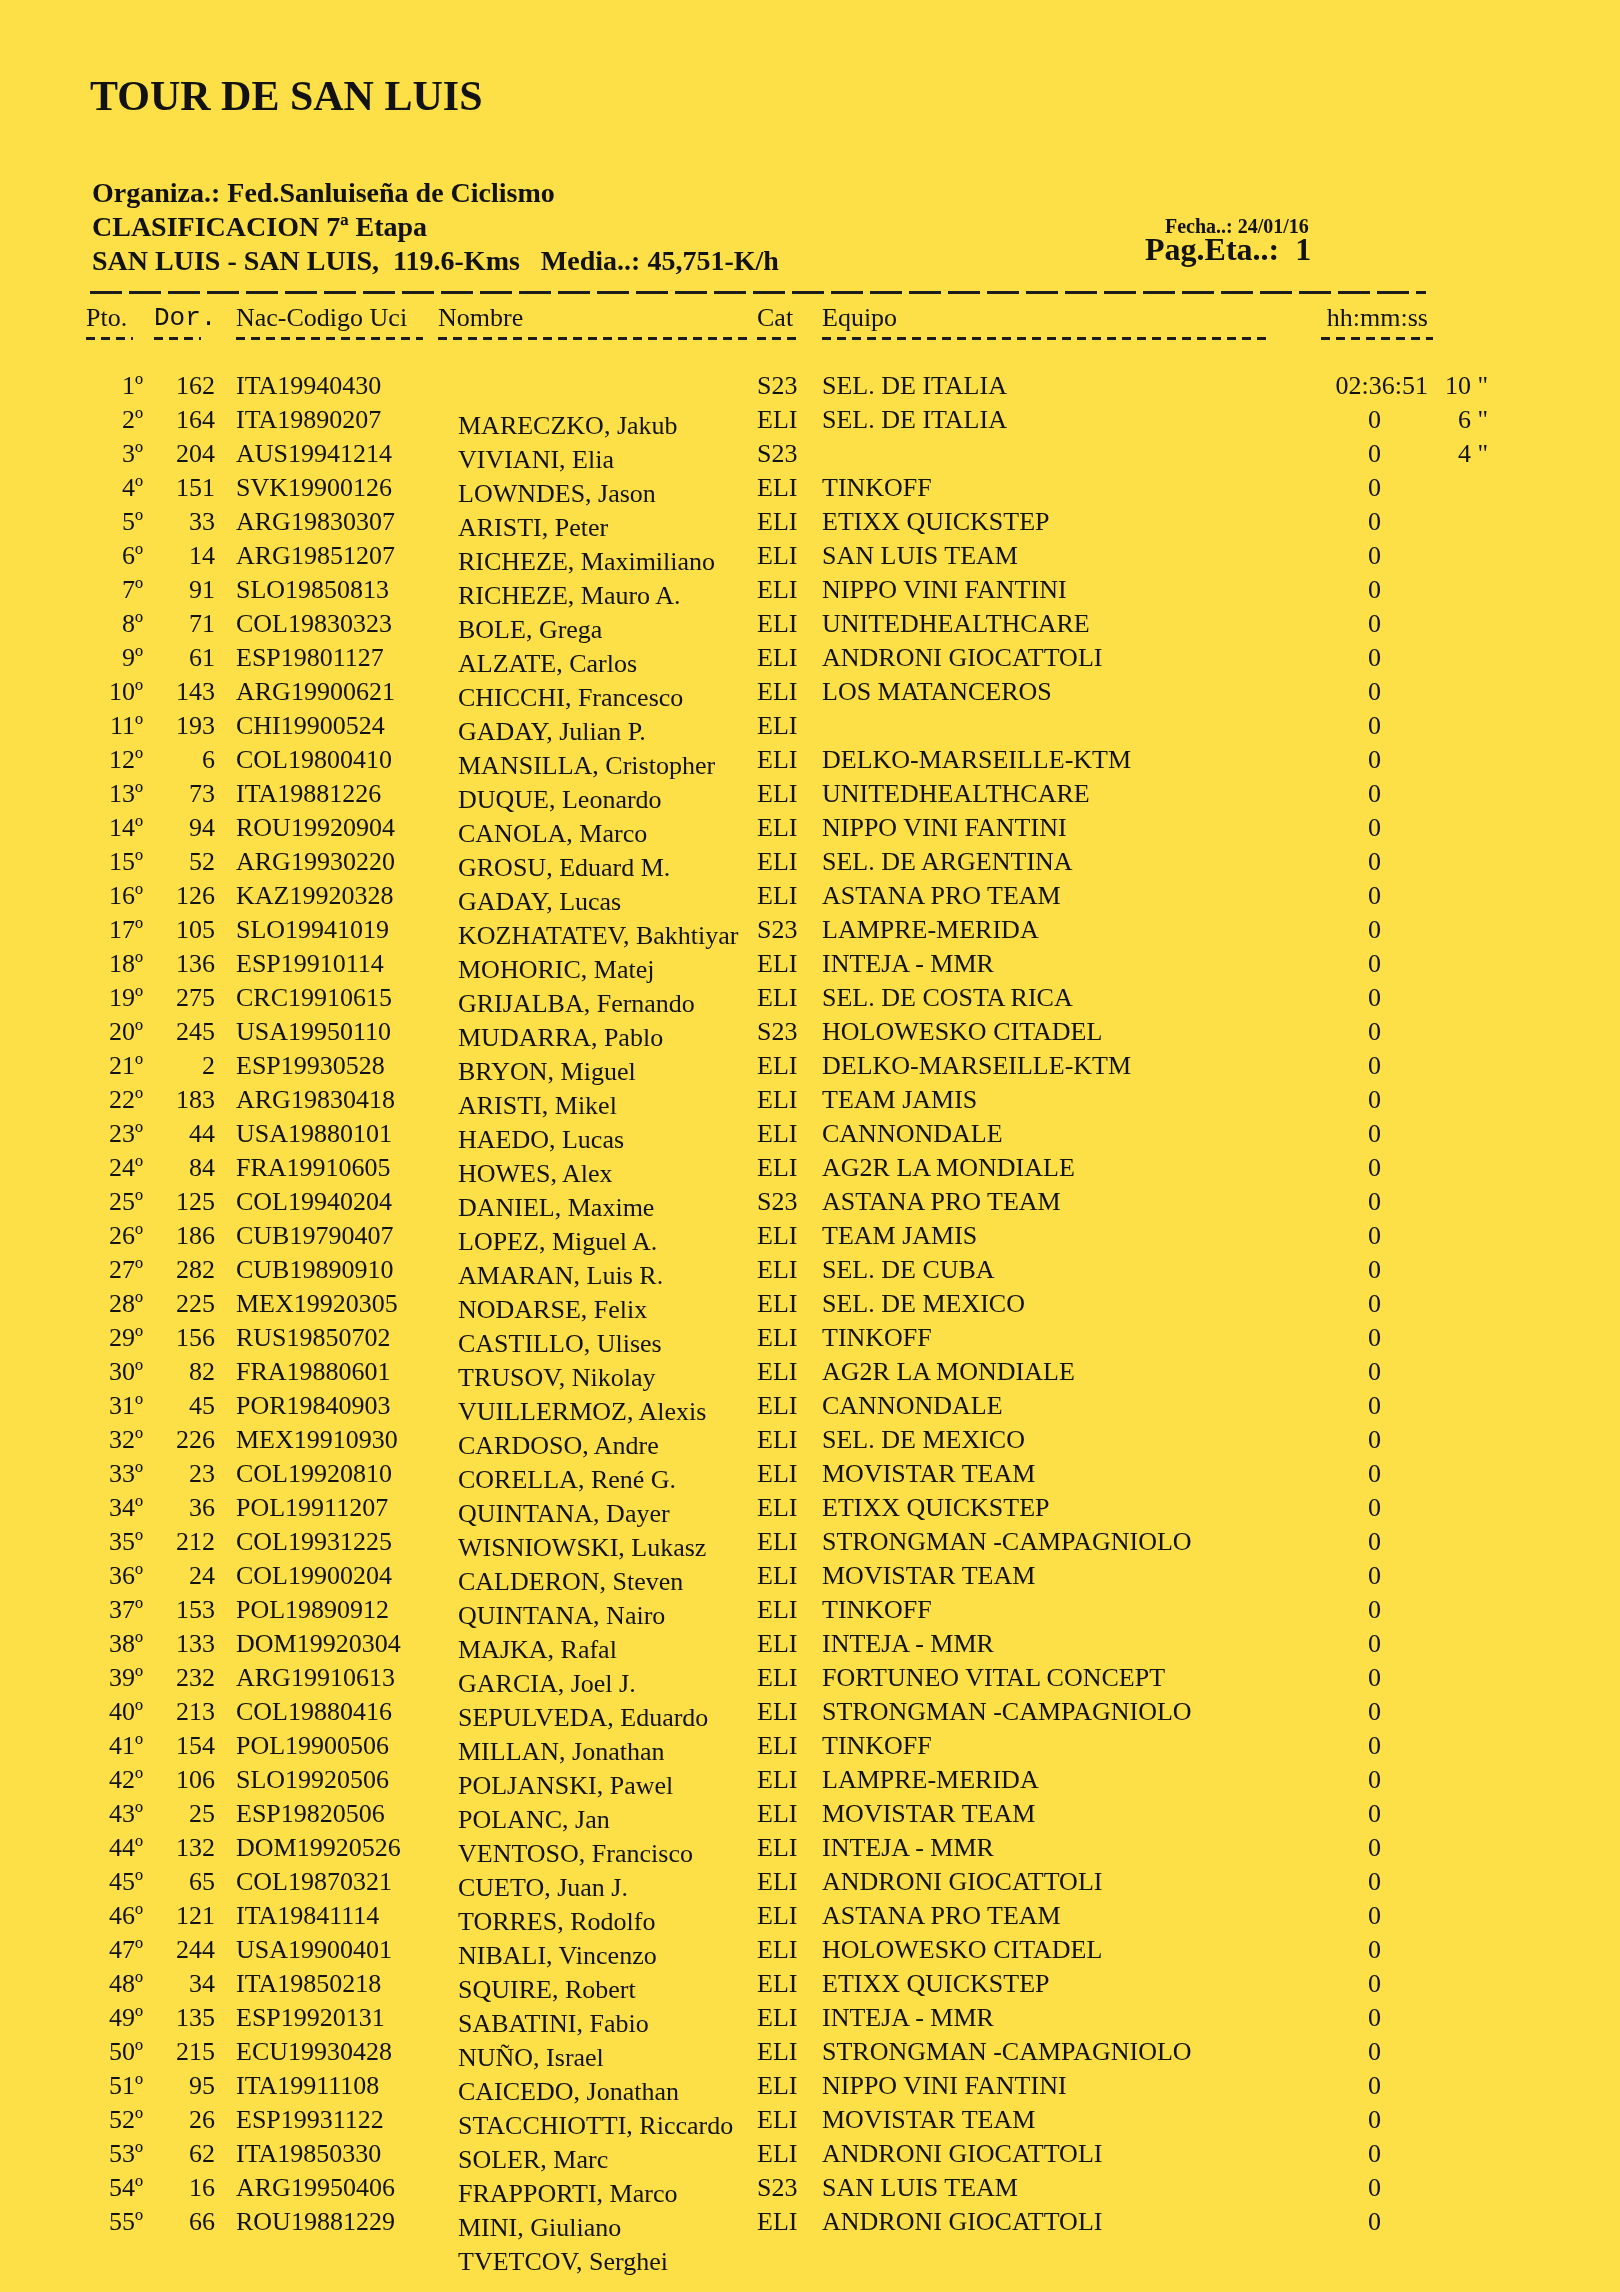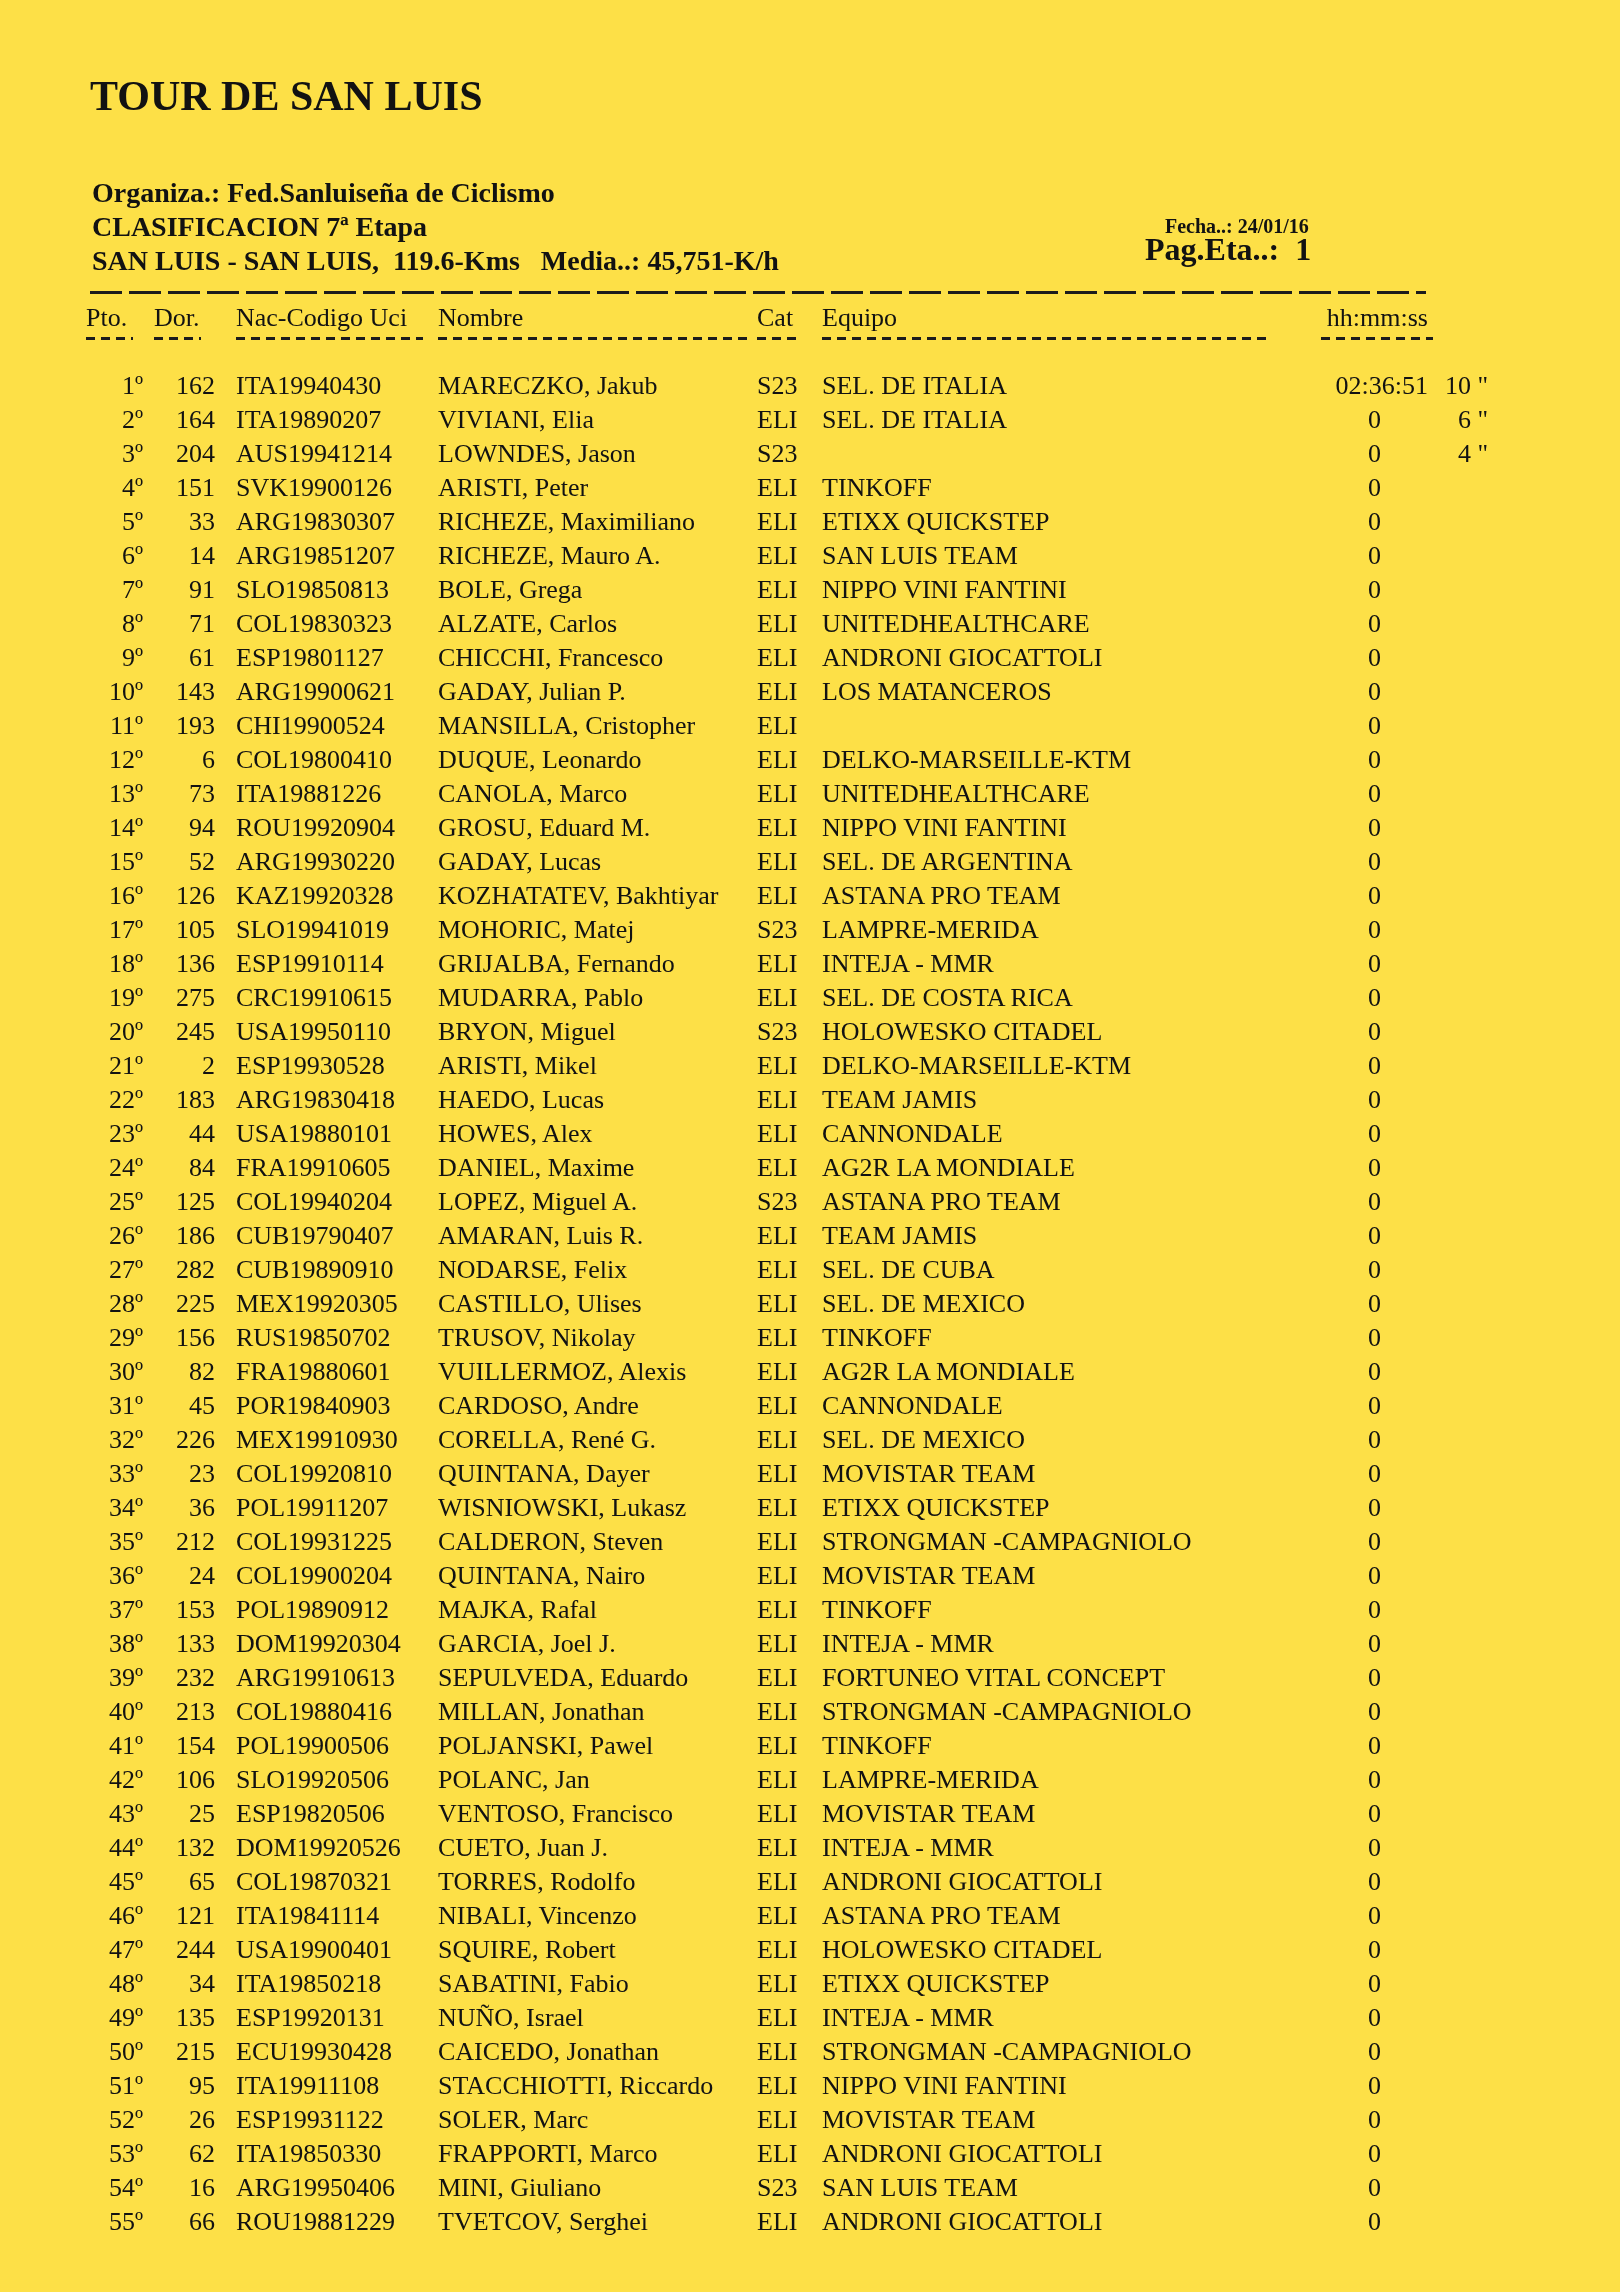--- a/index.html
+++ b/index.html
@@ -70,29 +70,29 @@
     position: absolute;
     top: 0;
     font-size: 26px;
     line-height: 34px;
     white-space: pre;
   }
   
   .c-pos   { left:   86px; width:  57px; text-align: right; }
   .c-dor   { left:  159px; width:  56px; text-align: right; }
   .c-uci   { left:  236px; width: 197px; }
-  .c-name  { left:  438px; width: 315px; }
+  .c-name  { left:  458px; width: 315px; margin-top: 40px; }
   .c-cat   { left:  757px; width:  61px; }
   .c-team  { left:  822px; width: 466px; }
   .c-time  { left: 1282px; width: 146px; text-align: right; }
   .c-time.zero { padding-right: 47px; width: 99px; }
   .c-bonus { left: 1424px; width:  64px; text-align: right; }
   
   .h-pos  { left:  86px; }
-  .h-dor  { left:  154px; }
+  .h-dor  { left:  154px; font-family: Liberation Mono, monospace; }
   .h-uci  { left:  236px; }
   .h-name { left:  438px; }
   .h-cat  { left:  757px; }
   .h-team { left:  822px; }
 
   
   .rules-row { position: relative; height: 34px; }
   .col-rule {
     position: absolute;
     top: 1.8px;

